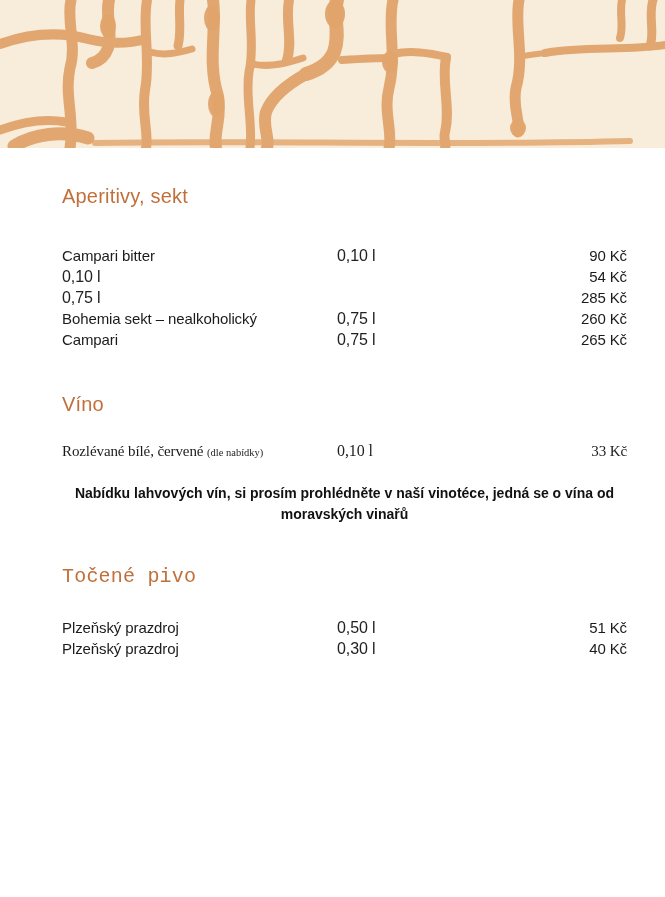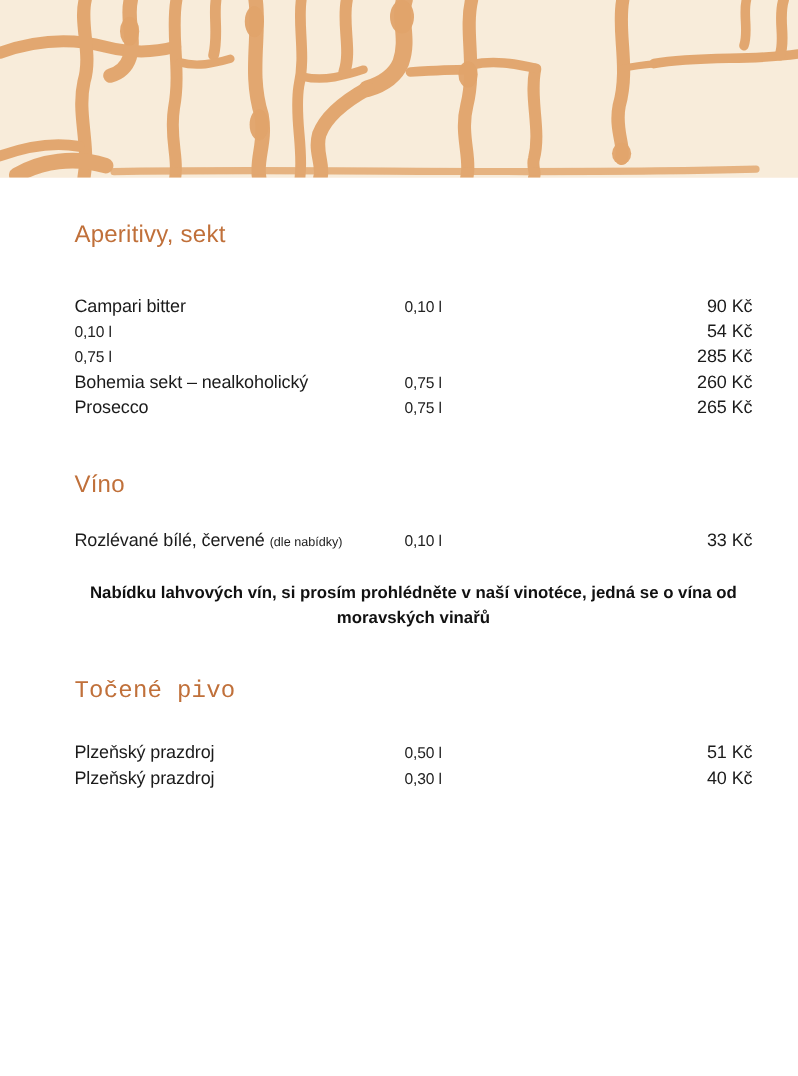--- a/index.html
+++ b/index.html
@@ -35,24 +35,24 @@
   .row {
     display: flex;
     align-items: baseline;
     height: 21px;
     font-size: 15px;
     letter-spacing: -0.1px;
     white-space: nowrap;
   }
   .item-name { flex: 0 0 auto; min-width: 275px; }
   .item-name .suffix { font-size: 10.5px; letter-spacing: 0; }
-  .item-vol  { flex: 0 0 auto; font-size: 13px; color: #222; }
+  .item-vol  { flex: 0 0 auto; font-size: 16px; color: #222; }
   .item-price { margin-left: auto; text-align: right; }
   #heading-vino { margin-top: 39px; }
-  #rows-vino { margin-top: 25px; }
+  #rows-vino { margin-top: 25px; font-family: Liberation Serif, serif; }
   .wine-note {
     margin-top: 20px;
     font-size: 14px;
     font-weight: 700;
     line-height: 21px;
     text-align: center;
     color: #111;
   }
   #heading-pivo { margin-top: 39px; font-family: Liberation Mono, monospace; }
   #rows-pivo { margin-top: 29px; }
@@ -117,21 +117,21 @@
     <div class="row">
       <span class="item-vol">0,75 l</span>
       <span class="item-price">285 Kč</span>
     </div>
     <div class="row">
       <span class="item-name">Bohemia sekt – nealkoholický</span>
       <span class="item-vol">0,75 l</span>
       <span class="item-price">260 Kč</span>
     </div>
     <div class="row">
-      <span class="item-name">Prosecco</span>
+      <span class="item-name">Campari</span>
       <span class="item-vol">0,75 l</span>
       <span class="item-price">265 Kč</span>
     </div>
   </div>
 
   <h1 class="section-heading" id="heading-vino">Víno</h1>
 
   <div class="rows" id="rows-vino">
     <div class="row">
       <span class="item-name"><span>Rozlévané bílé, červené</span>&nbsp;<span class="suffix">(dle nabídky)</span></span>

